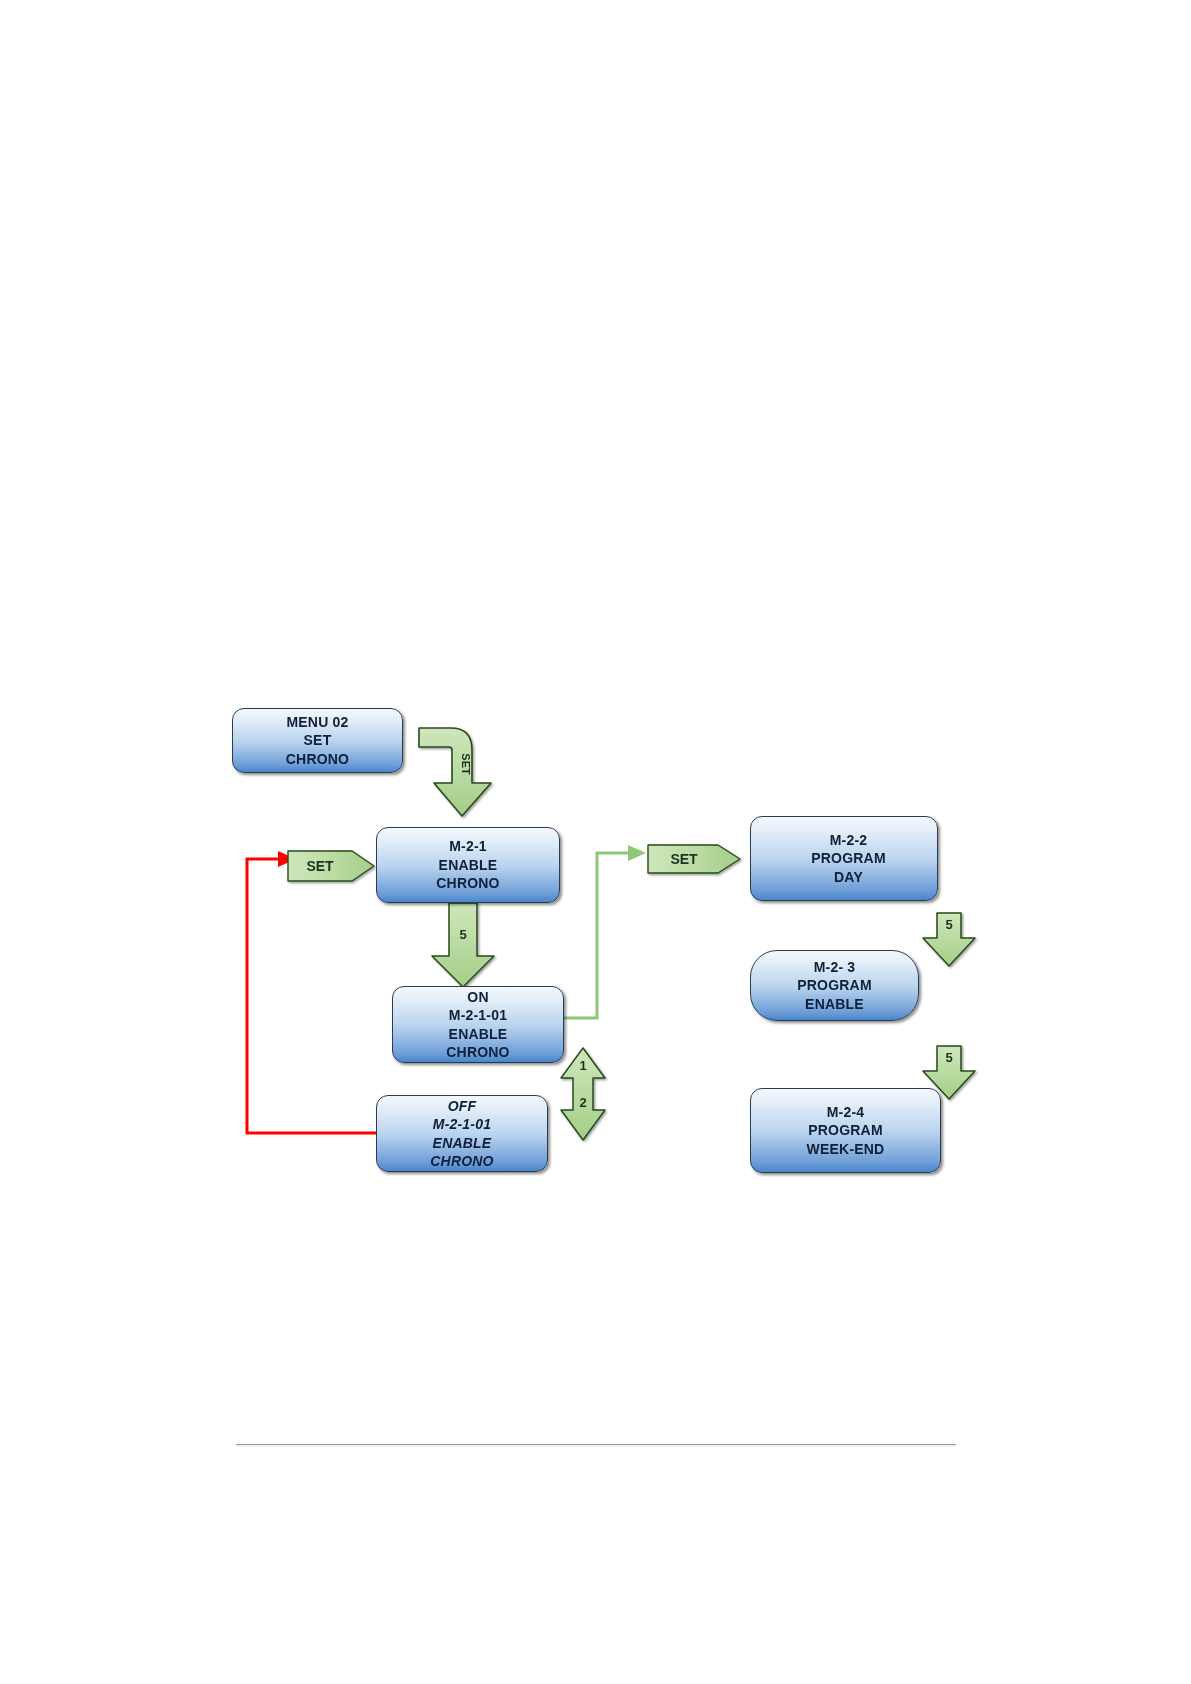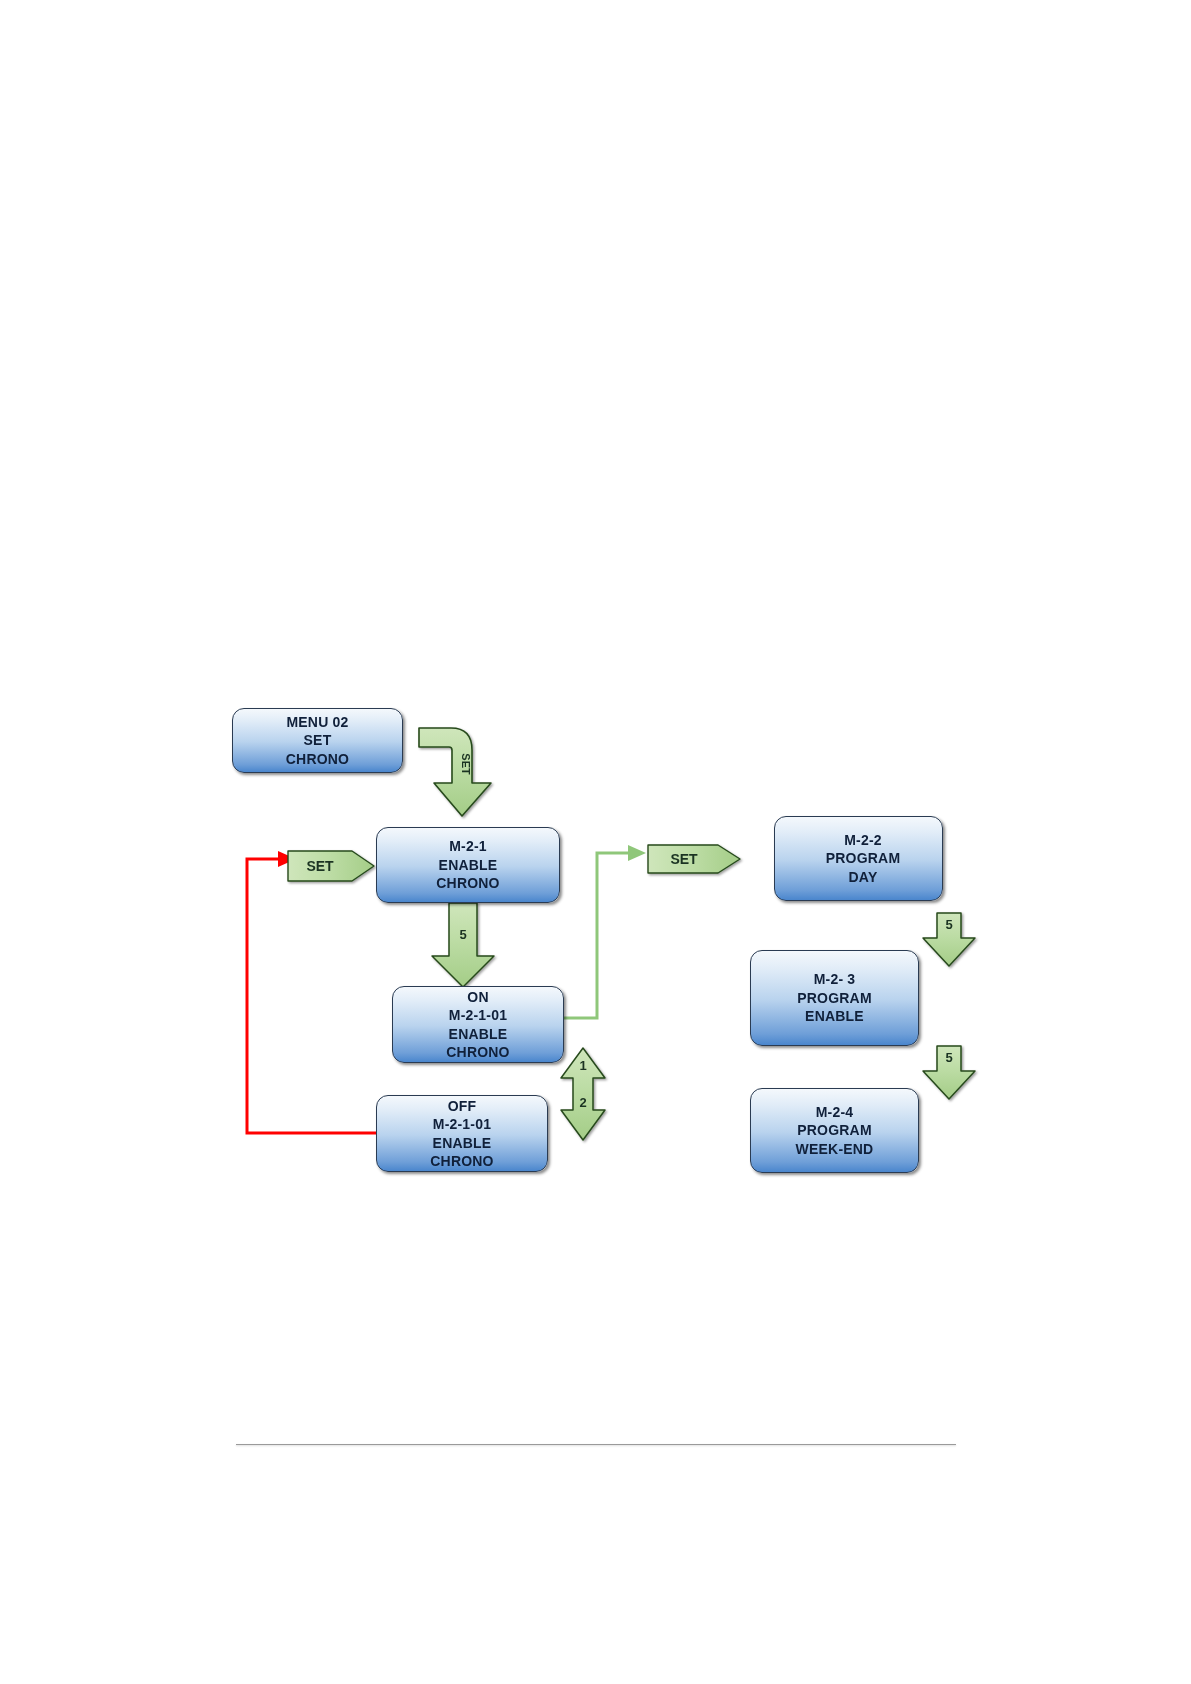--- a/index.html
+++ b/index.html
@@ -143,40 +143,40 @@
     <span class="ln">CHRONO</span>
   </div>
 
   <div class="node" style="left:376px;top:986px;width:172px;height:77px;margin-left:16px;">
     <span class="ln">ON</span>
     <span class="ln">M-2-1-01</span>
     <span class="ln">ENABLE</span>
     <span class="ln">CHRONO</span>
   </div>
 
-  <div class="node" style="left:376px;top:1095px;width:172px;height:77px;">
+  <div class="node" style="left:376px;top:1095px;width:172px;height:77px;font-style:italic;">
     <span class="ln">OFF</span>
     <span class="ln">M-2-1-01</span>
     <span class="ln">ENABLE</span>
     <span class="ln">CHRONO</span>
   </div>
 
-  <div class="node" style="left:774px;top:816px;width:169px;height:85px;padding-left:9px;">
+  <div class="node" style="left:750px;top:816px;width:188px;height:85px;padding-left:9px;">
     <span class="ln">M-2-2</span>
     <span class="ln">PROGRAM</span>
     <span class="ln">DAY</span>
   </div>
 
-  <div class="node" style="left:750px;top:950px;width:169px;height:96px;">
+  <div class="node" style="left:750px;top:950px;width:169px;height:71px;border-radius:27px;">
     <span class="ln">M-2- 3</span>
     <span class="ln">PROGRAM</span>
     <span class="ln">ENABLE</span>
   </div>
 
-  <div class="node" style="left:750px;top:1088px;width:169px;height:85px;">
+  <div class="node" style="left:750px;top:1088px;width:191px;height:85px;">
     <span class="ln">M-2-4</span>
     <span class="ln">PROGRAM</span>
     <span class="ln">WEEK-END</span>
   </div>
 
   <div class="gl rot" style="left:448px;top:758px;width:36px;">SET</div>
 
   <div class="gl" style="left:288px;top:858px;width:64px;">SET</div>
 
   <div class="gl" style="left:650px;top:851px;width:68px;">SET</div>

